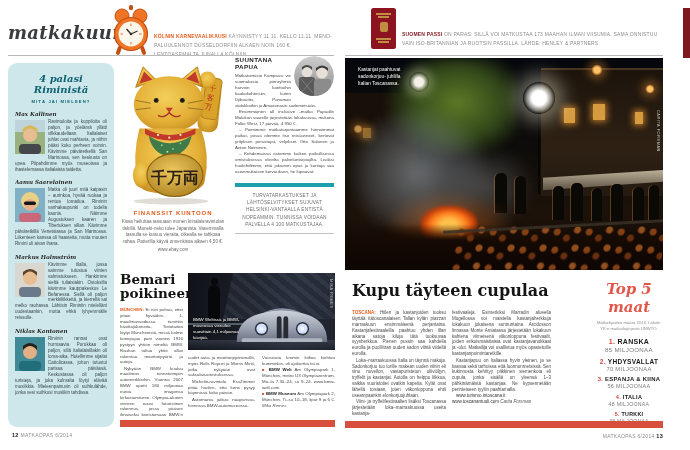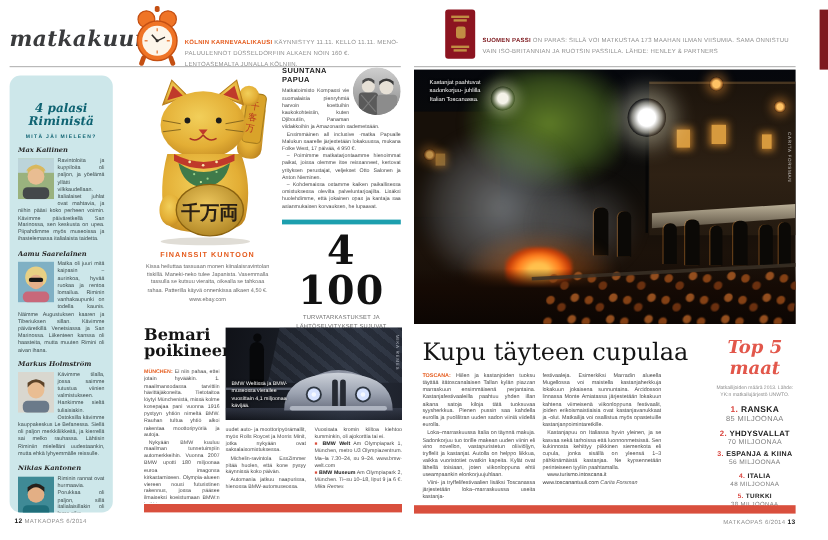--- a/index.html
+++ b/index.html
@@ -26,22 +26,22 @@
   .clockbox { left:111px; top:5px; width:40px; height:52px; }
   .passport { left:371px; top:8px; width:25px; height:41px; background:#8c1420; border-radius:2.5px; }
   .passport span { position:absolute; background:#caa24a; opacity:.85; }
   .pp-t1 { left:5px; top:5px; width:15px; height:1.5px; }
   .pp-t2 { left:7px; top:8px; width:11px; height:1.5px; }
   .pp-em { left:8.5px; top:14px; width:8px; height:10px; border-radius:2px; }
   .pp-b1 { left:5px; top:30px; width:15px; height:1.5px; }
   .pp-b2 { left:7px; top:33px; width:11px; height:1.5px; }
 
   
-  .sidebar { left:8px; top:63px; width:86px; height:364px; background:#cde7ea;
-             border-radius:9px; padding:20px 7px; overflow:hidden; }
+  .sidebar { left:8px; top:63px; width:106px; height:364px; background:#cde7ea;
+             border-radius:9px; padding:8px 7px; overflow:hidden; }
   .sb-title { text-align:center; font-family:"DejaVu Serif", serif; font-style:italic;
               font-weight:bold; font-size:10px; line-height:1.1; color:#0f6372; margin-top:2px; }
   .sb-sub { text-align:center; font-size:4.2px; font-weight:bold; letter-spacing:1.1px;
             color:#0f6372; margin:4px 0 7px; }
   .sb-entry { margin-bottom:7px; overflow:hidden; }
   .sb-name { font-family:"DejaVu Serif", serif; font-style:italic; font-weight:bold;
              font-size:5.6px; color:#2a2a2a; margin-bottom:2px; }
   .sb-photo { float:left; width:30px; height:34px; margin:1px 3px 1px 0; }
   .sb-text { font-size:4.5px; line-height:1.32; color:#3c4a4c; text-align:justify; }
 
@@ -157,21 +157,21 @@
                            radial-gradient(circle at 26px 4px,#9a5220 0 3px,rgba(0,0,0,0) 4px);
           background-size:32px 18px; }
   .h-pan { left:98px; bottom:42px; width:222px; height:3px; background:#3a3026;
           transform:rotate(-3deg); opacity:.85; }
   .h-cap { left:13px; top:9px; width:54px; color:#fff; font-size:4.8px; line-height:1.45;
           text-shadow:0 0 2px #000; }
   .h-credit { right:3px; top:52px; color:rgba(255,255,255,.7); position:absolute; }
 
   
   .art-h { left:352px; top:281px; width:230px; font-family:"DejaVu Serif", serif;
-           font-weight:normal; font-size:20px; color:#141414; }
+           font-weight:bold; font-size:16px; color:#141414; }
   .art-c1 { left:352px; top:310px; width:94px; height:109px; }
   .art-c2 { left:452px; top:310px; width:99px; height:109px; }
   .art-c1.coltext, .art-c2.coltext { font-size:4.5px; line-height:1.31; }
   .art-links { margin-top:1.5px; color:#333; }
 
   
   .top5 { left:595px; top:280px; width:68px; text-align:center; }
   .top5-h { font-family:"DejaVu Serif", serif; font-style:italic; font-weight:bold;
             font-size:15px; color:#e2574b; }
   .top5-note { font-size:4.2px; line-height:1.45; color:#8d8d8d; margin:4px 0 6px; }
@@ -370,21 +370,20 @@
     </div>
     <div class="papua-h">SUUNTANA PAPUA</div>
     <p>Matkatoimisto Kompassi vie suomalaisia pienryhmiä harvoin koettuihin kaukokohteisiin, kuten Djiboutiin, Panaman viidakkoihin ja Amazonasin sademetsään.</p>
     <p>Ensimmäinen all inclusive -matka Papualle Malukun saarelle järjestetään lokakuussa, mukana Folke West, 17 päivää, 4 950 €.</p>
     <p>– Poimimme matkatarjontaamme hienoimmat paikat, joissa olemme itse reissanneet, kertovat yrityksen perustajat, veljekset Otto Salonen ja Anton Nieminen.</p>
     <p>– Kohdemaissa ostamme kaiken paikallisessa omistuksessa olevilta palveluntarjoajilta. Lisäksi huolehdimme, että jokainen opas ja kantaja saa asianmukaisen korvauksen, he lupaavat.</p>
   </div>
 
   <div class="abs stat">
     <div class="stat-bar"></div>
-    <div class="stat-n">4 100</div>
     <div class="stat-c">TURVATARKASTUKSET JA LÄHTÖSELVITYKSET SUJUVAT HELSINKI-VANTAALLA ENTISTÄ NOPEAMMIN. TUNNISSA VOIDAAN PALVELLA 4 100 MATKUSTAJAA.</div>
     <div class="stat-rule"></div>
   </div>
 
   <div class="abs bem-h">Bemari poikineen</div>
 
   <div class="abs coltext bem-c1">
     <p><span class="lead">MÜNCHEN:</span> <span>Ei niin pahaa, ettei jotain hyvääkin. 1. maailmansodassa tarvittiin hävittäjäkoneita. Tietotaitoa löytyi Münchenistä, missä kolme konepajaa pani vuonna 1916 pystyyn yhtiön nimeltä BMW. Rauhan tultua yhtiö alkoi rakentaa moottoripyöriä ja autoja.</span></p>
     <p>Nykyään BMW kuuluu maailman tunnetuimpiin automerkkeihin. Vuonna 2007 BMW upotti 180 miljoonaa euroa imagonsa kirkastamiseen. Olympia-alueen viereen nousi futuristinen rakennus, jossa pääsee ilmaiseksi koeistumaan BMW:n kaikki</p>
   </div>

